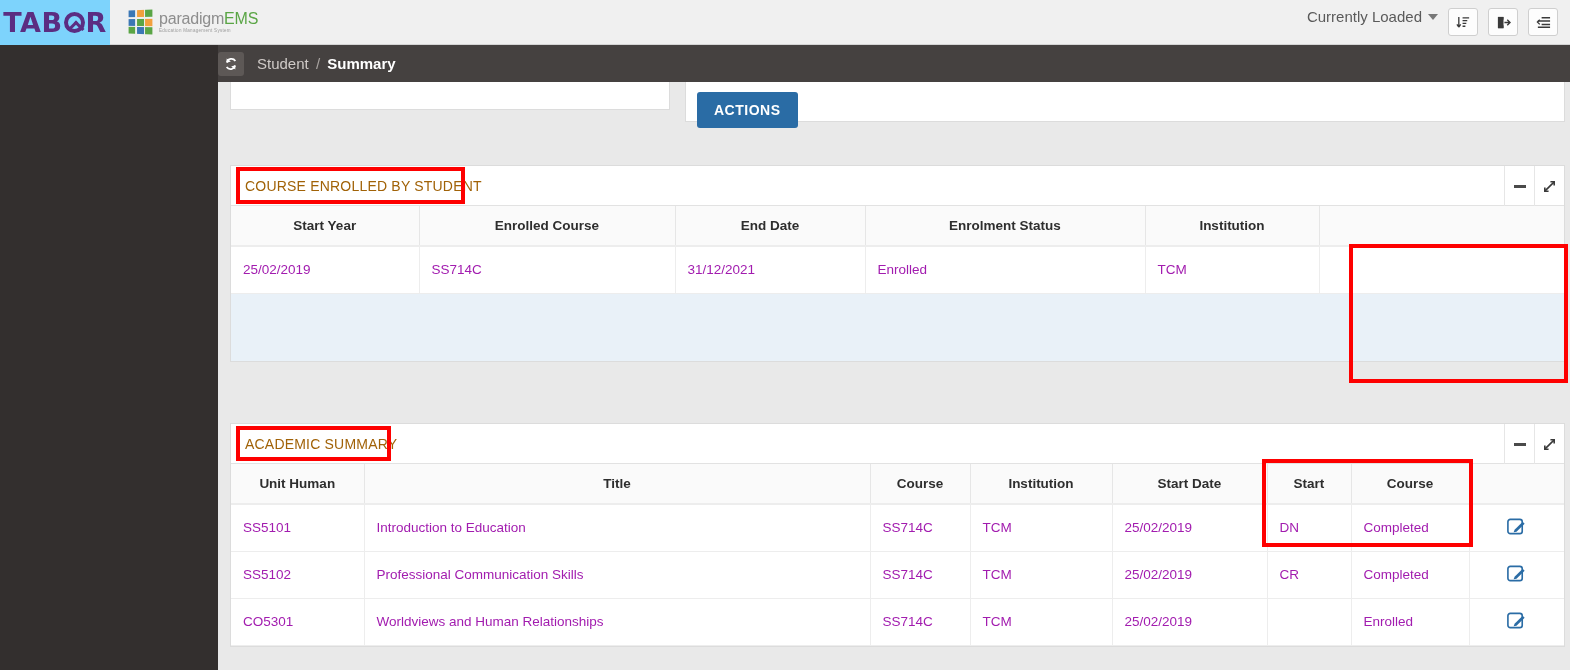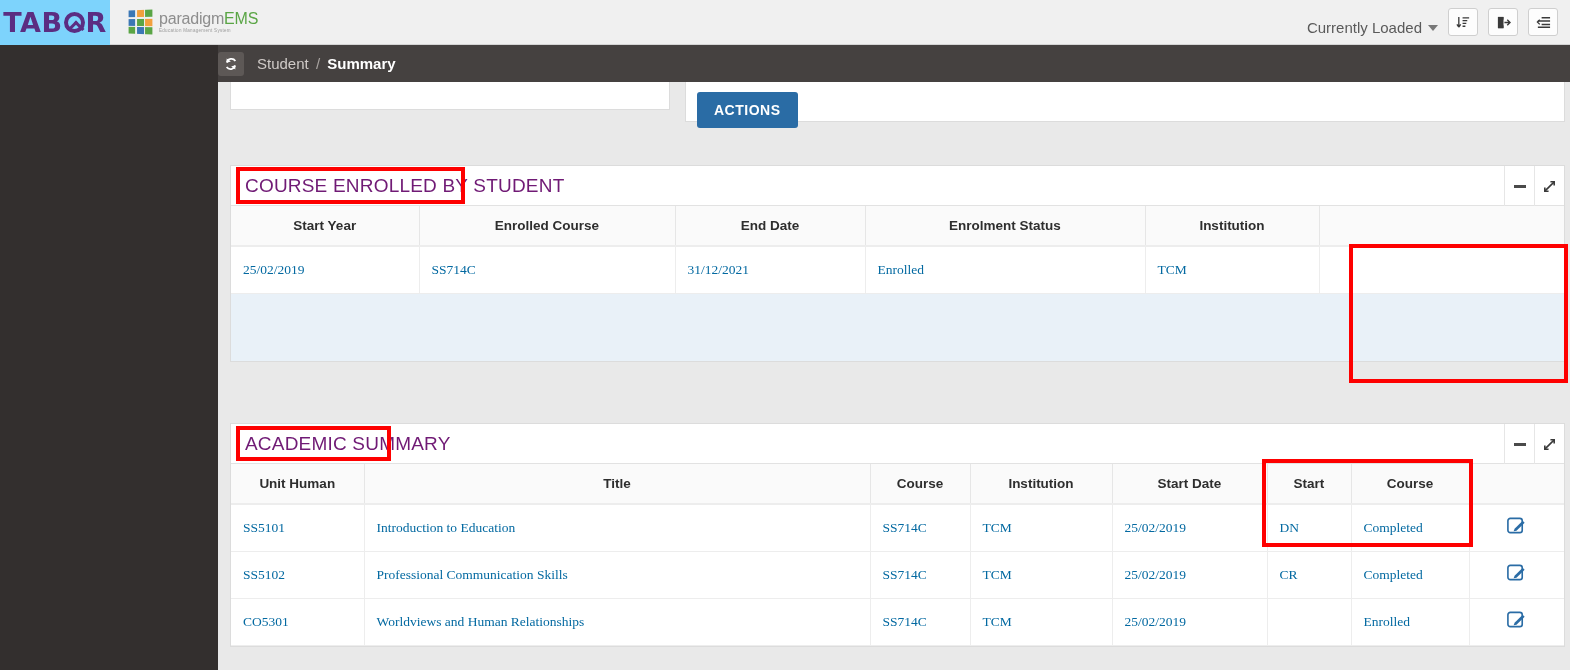--- a/index.html
+++ b/index.html
@@ -44,21 +44,21 @@
     grid-template-rows: repeat(3, 7px); gap: 1.5px;
     transform: perspective(40px) rotateY(-8deg);
   }
   .ems-grid i { display: block; width: 7px; height: 7px; }
   .ems-words { margin-left: 7px; line-height: 1; }
   .ems-main { font-size: 16px; color: #8d8d8d; letter-spacing: -0.2px; }
   .ems-main b { color: #5aa545; font-weight: normal; }
   .ems-sub { font-size: 4.5px; color: #9a9a9a; letter-spacing: 0.3px; margin-top: 2px; }
 
   .topbar-right {
-    margin-left: auto; display: flex; align-items: flex-end;
+    margin-left: auto; display: flex; align-items: flex-start;
     padding-right: 12px; gap: 10px;
   }
   .loaded-label {
     font-size: 15px; color: #5a5a5a; display: flex; align-items: center; gap: 6px;
   }
   .caret-dn {
     width: 0; height: 0; border-left: 5px solid transparent;
     border-right: 5px solid transparent; border-top: 6px solid #777;
   }
   .hbtn {
@@ -109,42 +109,42 @@
   
   .panel {
     position: absolute; left: 12px; width: 1335px;
     background: #ffffff; border: 1px solid #dcdcdc;
   }
   .panel-head {
     height: 40px; display: flex; align-items: center;
     border-bottom: 1px solid #e2e2e2; background: #fff;
     padding-left: 14px; position: relative;
   }
-  .panel-title { font-size: 19px; color: #701a75; letter-spacing: 0.2px; }
+  .panel-title { font-size: 14px; color: #a16207; letter-spacing: 0.2px; }
   .panel-tools {
     position: absolute; right: 0; top: 0; height: 40px; display: flex;
   }
   .ptool {
     width: 30px; height: 40px; display: flex; align-items: center;
     justify-content: center; border-left: 1px solid #e6e6e6; cursor: pointer;
   }
   .minus-ic { width: 12px; height: 3px; background: #4a4a4a; display: block; }
 
   
   table.grid { width: 100%; border-collapse: collapse; table-layout: fixed; }
   table.grid th {
     background: #fafafa; font-size: 13.5px; color: #2e2e2e; font-weight: bold;
     height: 40px; border-right: 1px solid #e6e6e6; border-bottom: 2px solid #ededed;
     text-align: center; padding: 0 6px;
   }
   table.grid td {
-    font-size: 13.5px; color: #0369a1; height: 47px;
+    font-size: 13.5px; color: #a21caf; height: 47px;
     border-right: 1px solid #ededed; border-bottom: 1px solid #ededed;
     padding: 0 12px; text-align: left; white-space: nowrap;
-    overflow: hidden; text-overflow: ellipsis; font-family: Liberation Serif, serif;
+    overflow: hidden; text-overflow: ellipsis;
   }
   table.grid th:last-child, table.grid td:last-child { border-right: none; }
   tr.empty-blue td { background: #e9f1f8; height: 68px; border-bottom: none; }
   .edit-cell { text-align: center !important; padding: 0 !important; }
 
   
   .row-actions-wrap { position: absolute; right: 2px; top: 236px; width: 213px; }
   .row-actions-btn {
     background: #2a6ca5; color: #fff; border: none; float: right;
     font-size: 13.5px; font-weight: bold; letter-spacing: 0.5px;

